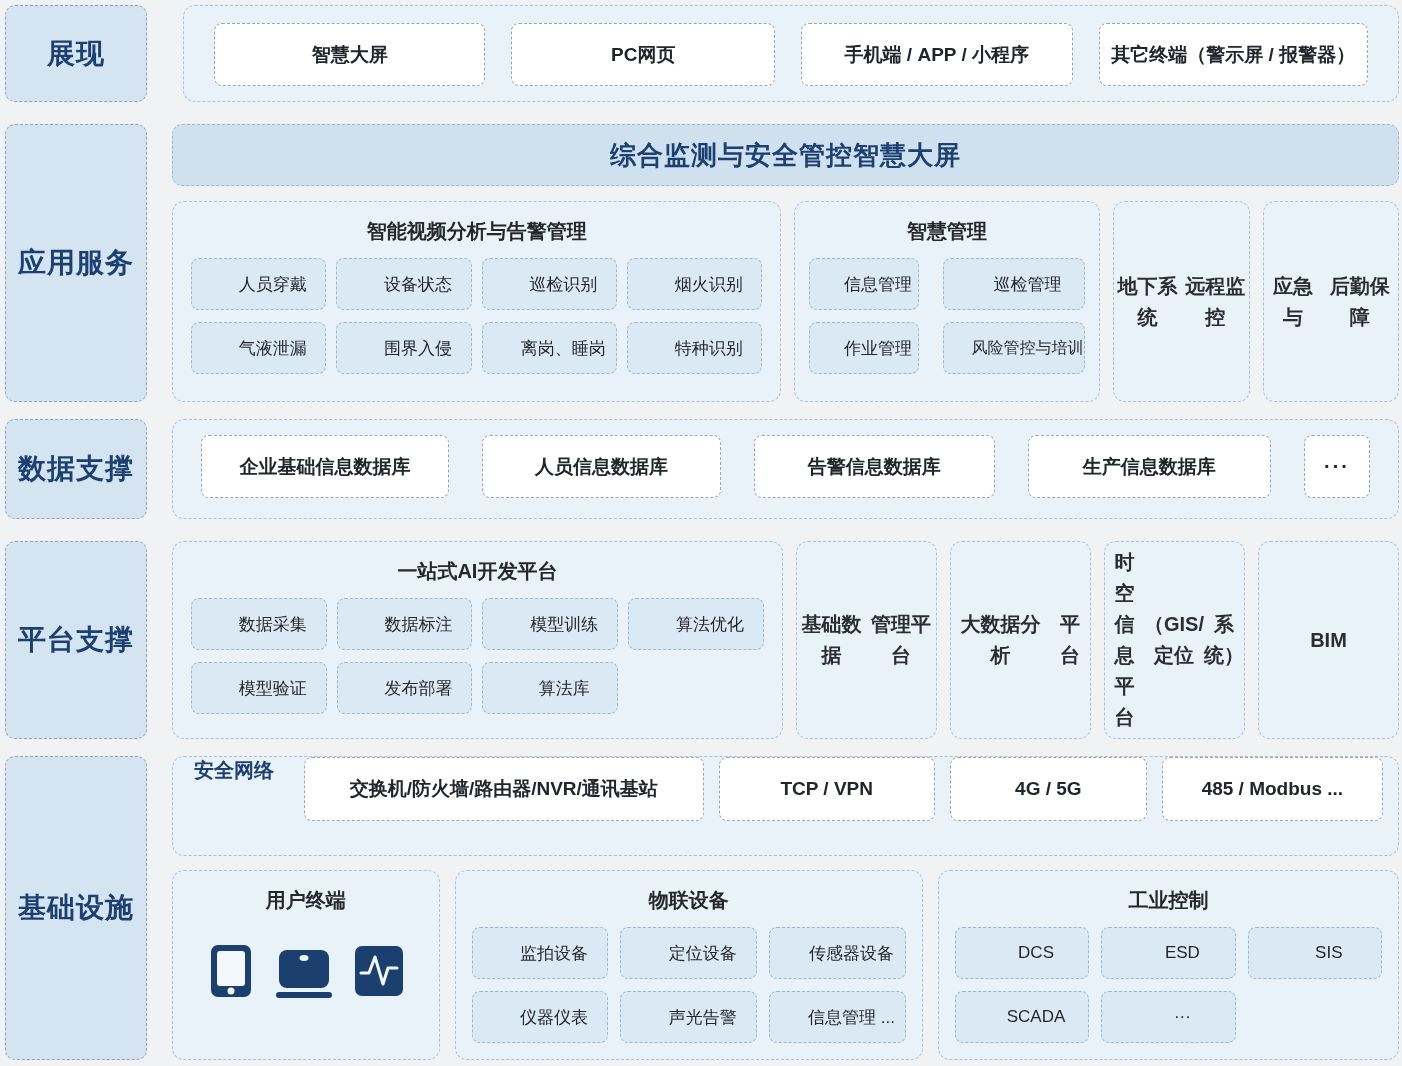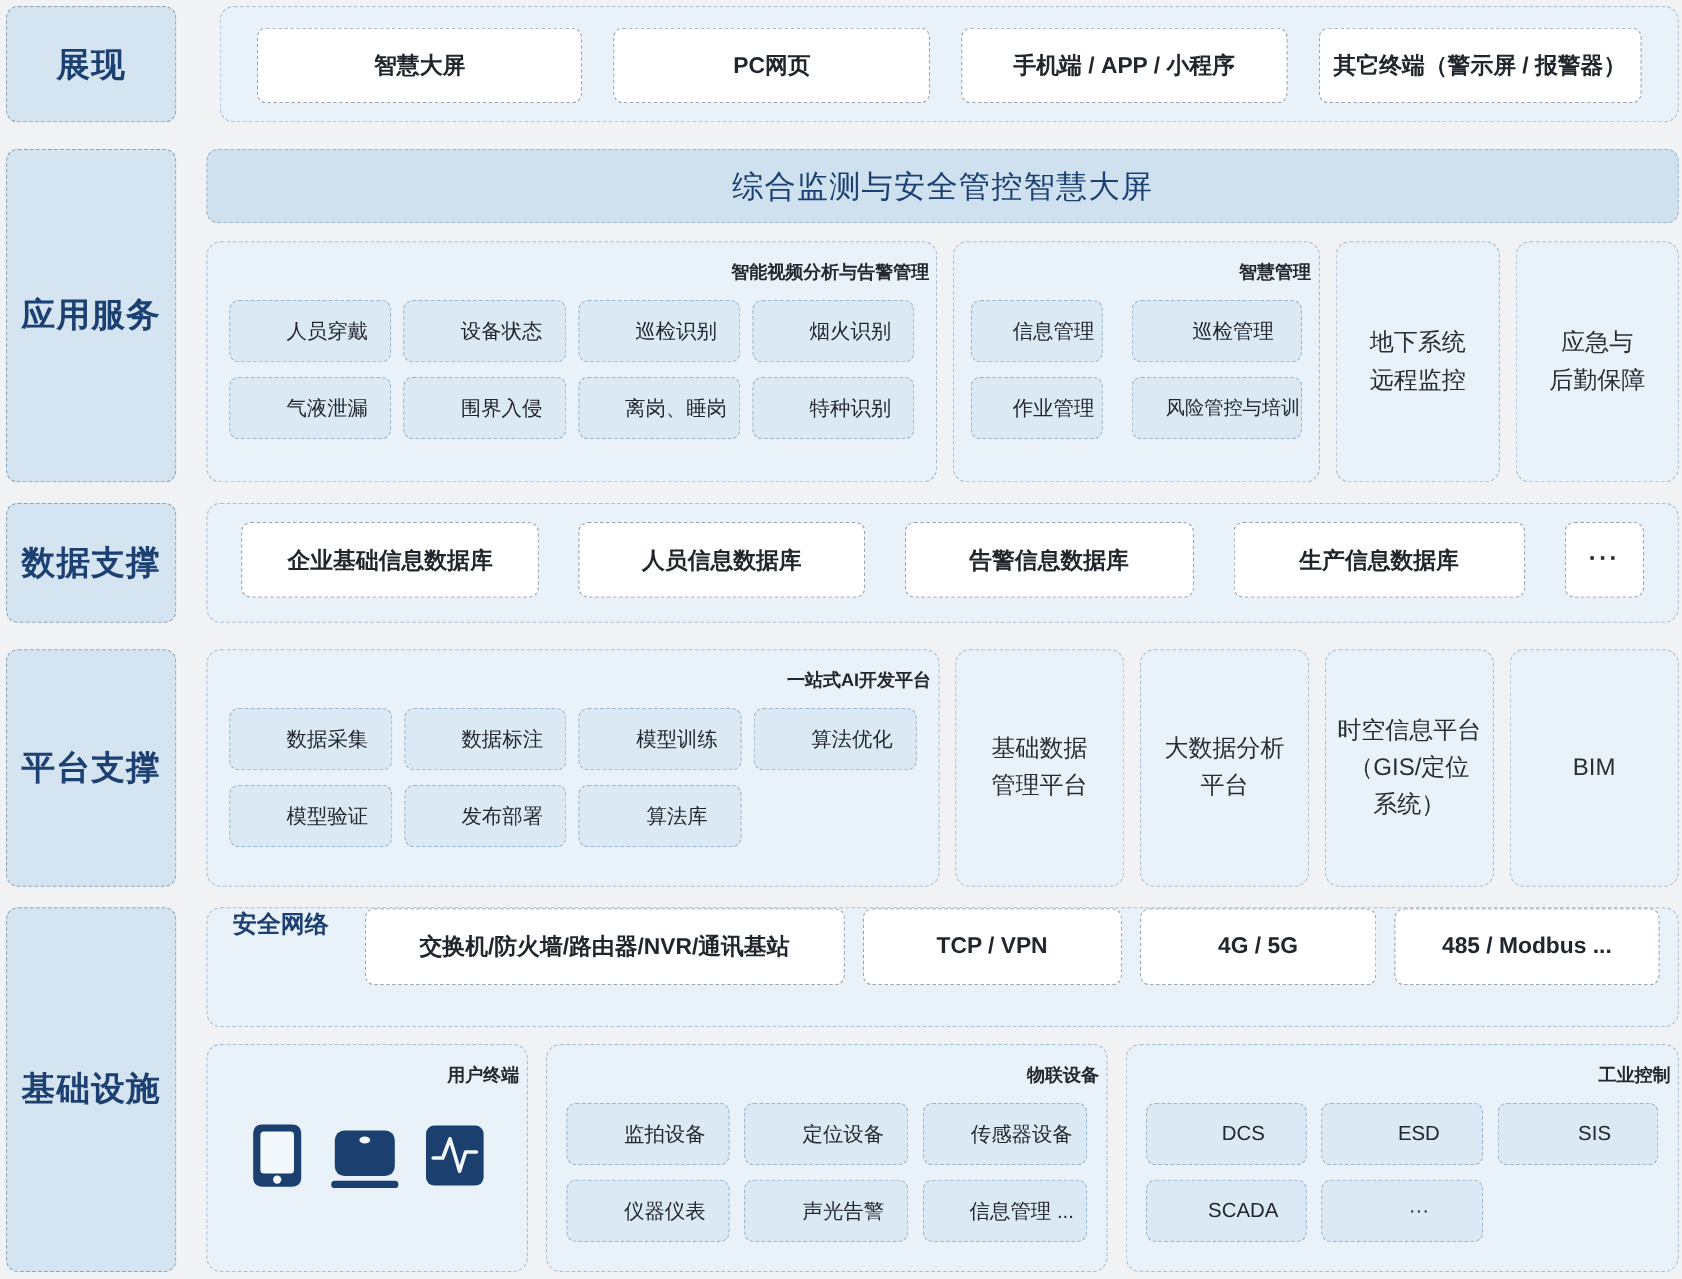--- a/index.html
+++ b/index.html
@@ -54,38 +54,38 @@
     font-size:17px; font-weight:500; color:#23272d;
     white-space:nowrap; height:52px;padding-left:28px;
   }
 
   .group {
     background:#e9f1f9;
     border:1px dashed #a9bfd3;
     border-radius:12px;
     display:flex; flex-direction:column; min-width:0;
   }
-  .group-title { text-align:right; font-size:15px; font-weight:600; color:#24272c; padding:16px 6px 13px; white-space:nowrap; }
+  .group-title { text-align:center; font-size:20px; font-weight:600; color:#24272c; padding:16px 6px 13px; white-space:nowrap; }
 
   .side-col {
     background:#e9f1f9;
     border:1px dashed #a9bfd3;
     border-radius:12px;
-    display:flex; flex-direction:column; align-items:center; justify-content:center;
-    font-size:20px; font-weight:400; color:#2a2e34; line-height:1.55; text-align:center;
+    display:flex; flex-direction:row; align-items:center; justify-content:center;
+    font-size:20px; font-weight:700; color:#2a2e34; line-height:1.55; text-align:center;
     min-width:0;
   }
 
   .banner {
     height:62px; margin-bottom:15px;
     background:#cfe1ef;
     border:1px dashed #9fb6ca;
     border-radius:10px;
     display:flex; align-items:center; justify-content:center;
-    font-size:26px; font-weight:normal; color:#1c4071; letter-spacing:1px;
+    font-size:26px; font-weight:bold; color:#1c4071; letter-spacing:1px;
   }
 
   .groups-row { flex:1; display:flex; gap:13px; min-height:0; }
 
   .grid4 { display:grid; grid-template-columns:repeat(4,1fr); gap:12px 10px; padding:0 18px 16px; }
   .grid3 { display:grid; grid-template-columns:repeat(3,1fr); gap:12px 12px; padding:0 16px 16px; }
   .grid2 { display:grid; grid-template-columns:repeat(2,1fr); gap:12px 24px; padding:0 14px 16px; }
 
   .r1-container { flex:1; padding:17px 30px; gap:26px; }
   .r3-container { flex:1; padding:15px 28px; gap:33px; }

